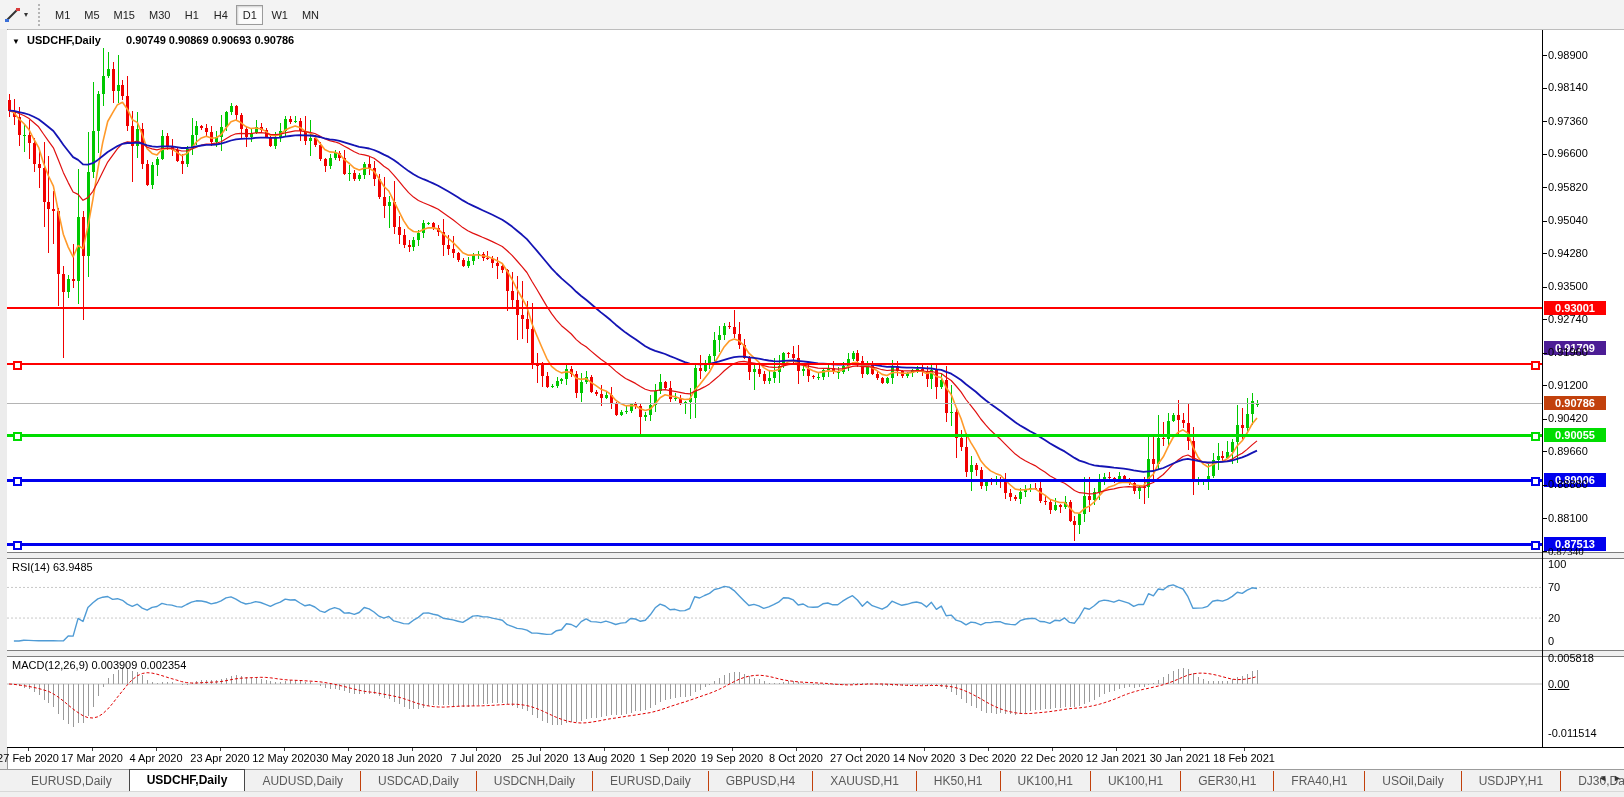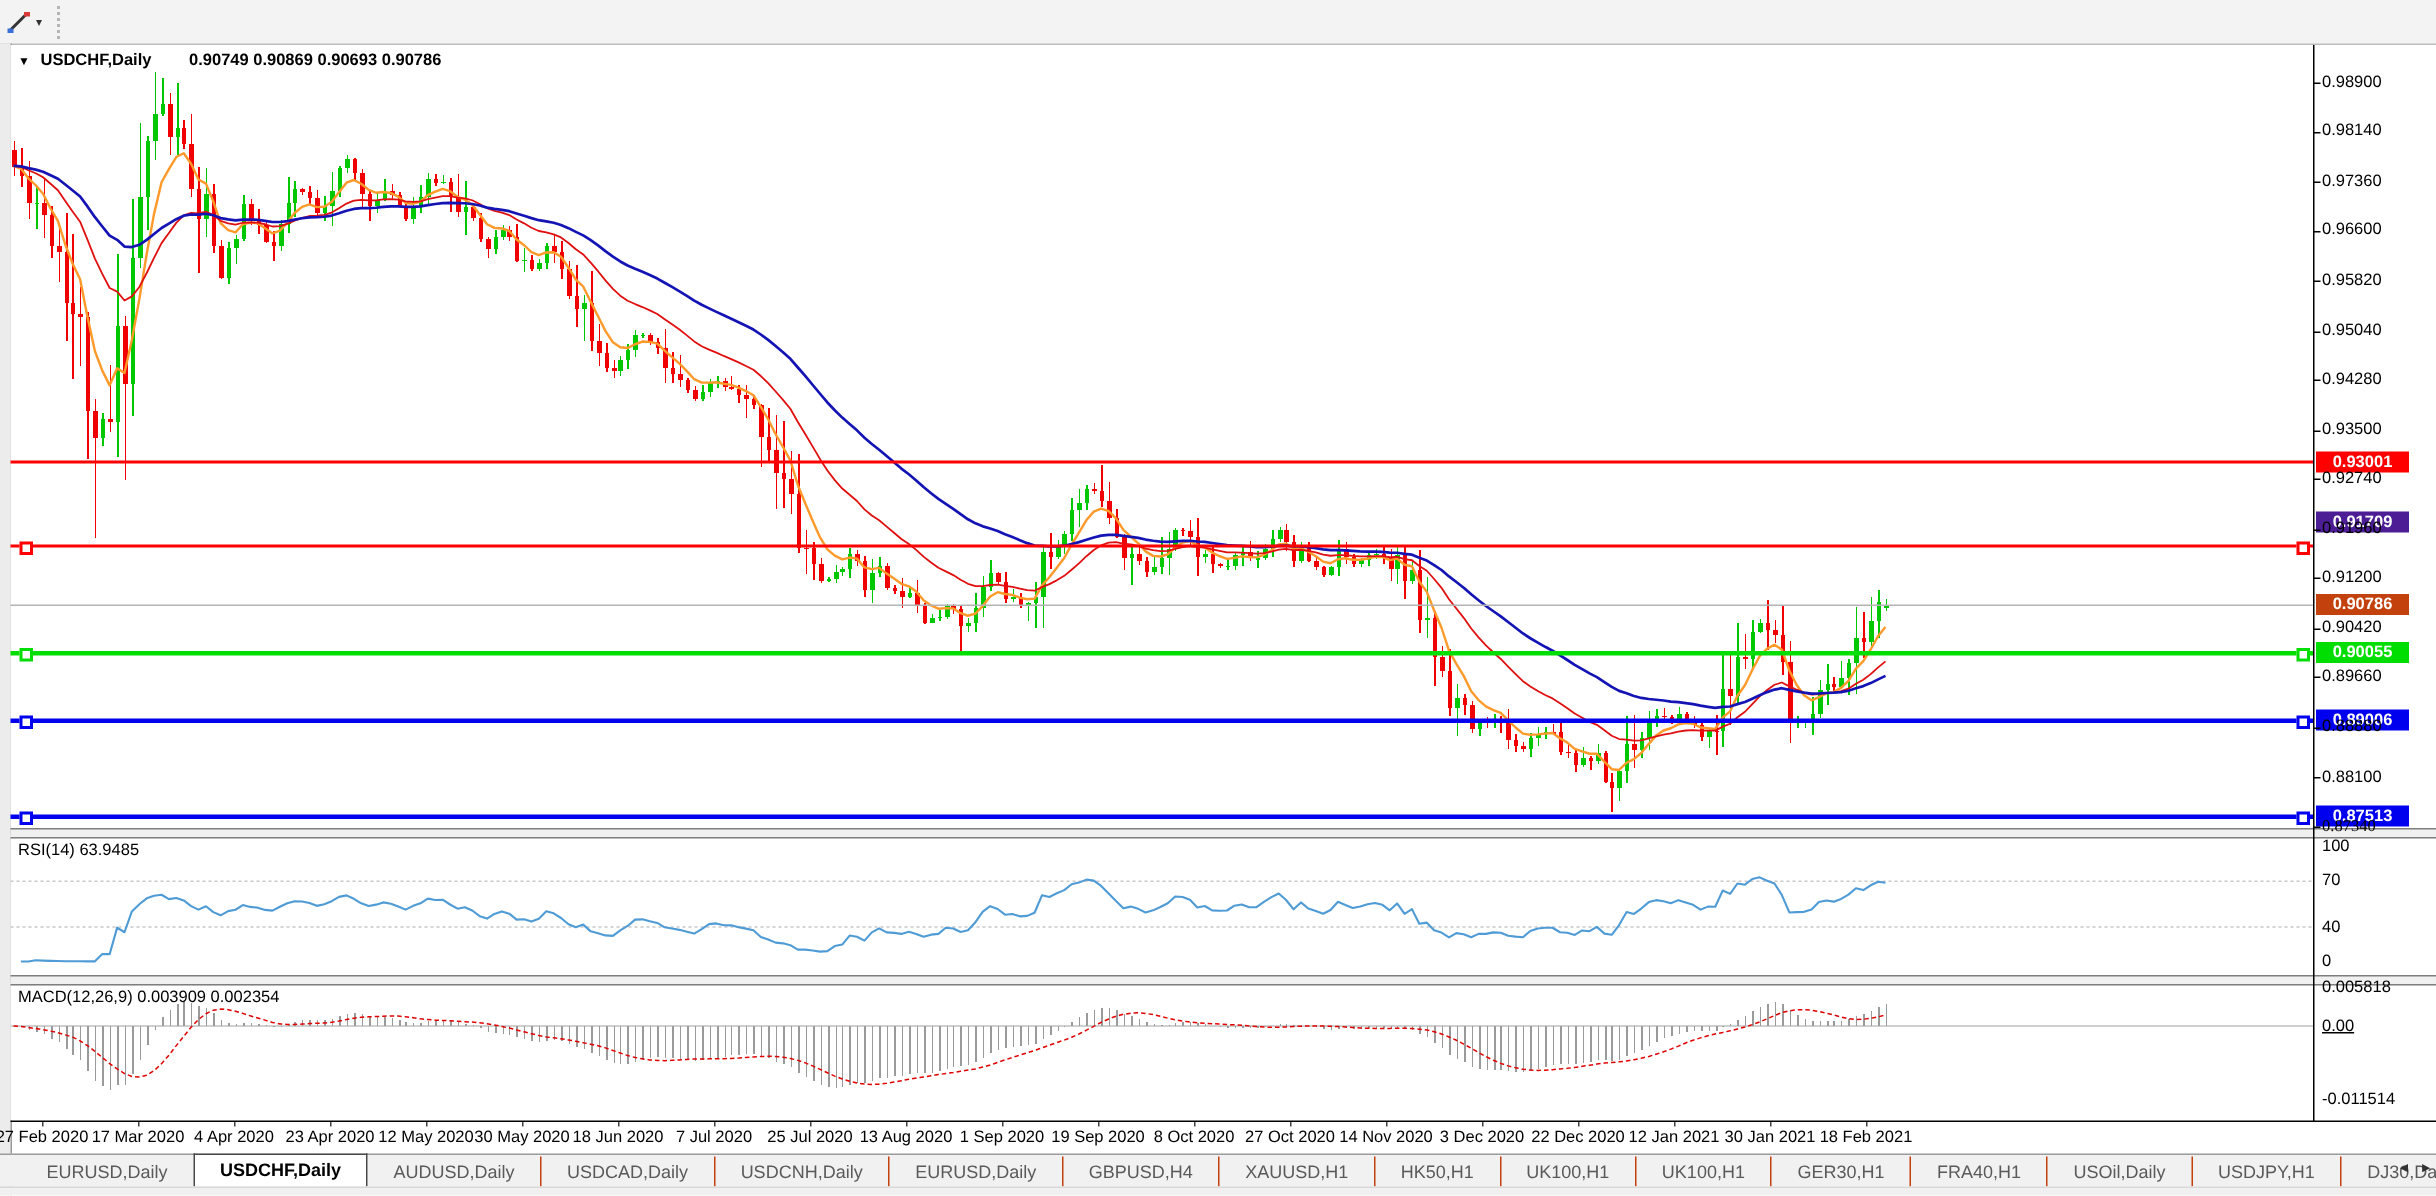--- a/index.html
+++ b/index.html
@@ -52,20 +52,32 @@
   <div class="toolbar">
     <span class="toolicon">
       <svg width="18" height="16" viewBox="0 0 18 16">
         <path d="M2,14 L14,2" stroke="#333" stroke-width="2" fill="none"></path>
         <rect x="1" y="12" width="4" height="3" fill="#3a6fd8"></rect>
         <rect x="12" y="1" width="4" height="3" fill="#d83a3a"></rect>
       </svg>
     </span>
     <span class="caret">▾</span>
     <span class="grip"></span>
+    <div style="display:flex;align-items:center;">
+
+    <button class="tf">M1</button>
+        <button class="tf">M5</button>
+        <button class="tf">M15</button>
+        <button class="tf">M30</button>
+        <button class="tf">H1</button>
+        <button class="tf">H4</button>
+        <button class="tf active">D1</button>
+        <button class="tf">W1</button>
+        <button class="tf">MN</button>
+      </div>
   </div>
 
   <div class="left-edge"></div>
 
   <div class="pane-bg" style="left:7px;top:30px;width:1617px;height:522px;"></div>
   <div class="pane-bg" style="left:7px;top:557px;width:1617px;height:93px;"></div>
   <div class="pane-bg" style="left:7px;top:655px;width:1617px;height:92px;"></div>
 
   <svg id="svgMain" width="1535" height="522" viewBox="7 30 1535 522" style="left:7px;top:30px;">
       <g shape-rendering="crispEdges">
@@ -912,21 +924,21 @@
       <div class="pxlab" style="top: 444.961px;">0.89660</div>
       <div class="ptick" style="top: 485px;"></div>
       <div class="pxlab" style="top: 478.428px;">0.88880</div>
       <div class="ptick" style="top: 518px;"></div>
       <div class="pxlab" style="top: 511.896px;">0.88100</div>
       <div class="ptick" style="top: 551px;"></div>
       <div class="pxlab" style="top: 544.505px; font-family: Liberation Serif, serif;">0.87340</div>
       <div class="hlab" style="top: 396px; background: #c2410c;">0.90786</div>
       <div class="pxlab" style="top: 558px;">100</div>
       <div class="pxlab" style="top: 580.95px;">70</div>
-      <div class="pxlab" style="top: 611.55px;">40</div>
+      <div class="pxlab" style="top: 611.55px;">20</div>
       <div class="pxlab" style="top: 634.5px;">0</div>
       <div class="pxlab" style="top: 652.483px;">0.005818</div>
       <div class="pxlab" style="top: 677.5px; text-decoration: underline;">0.00</div>
       <div class="pxlab" style="top: 727.01px;">-0.011514</div>
     </div>
   <div id="dateLayer">
       <div class="dtick" style="left: 28px;"></div>
       <div class="dlab" style="left: 28px;">27 Feb 2020</div>
       <div class="dtick" style="left: 92px;"></div>
       <div class="dlab" style="left: 92px;">17 Mar 2020</div>

